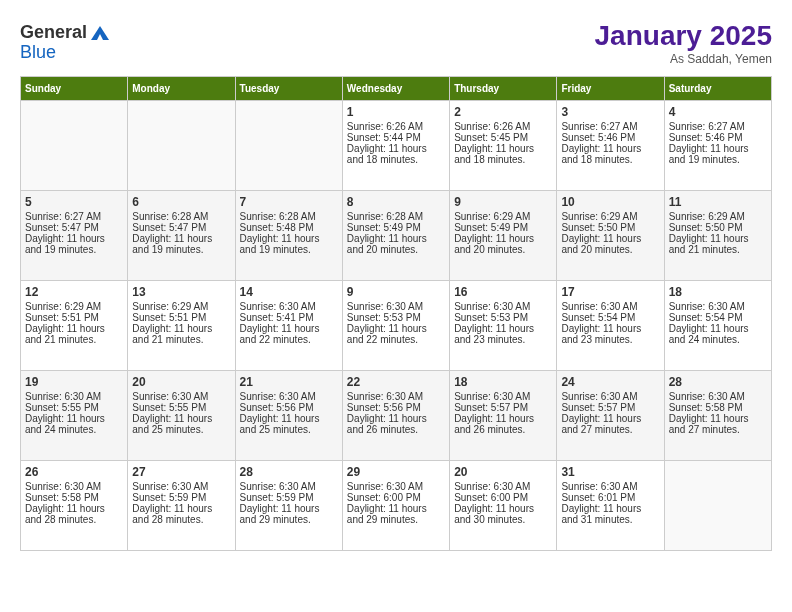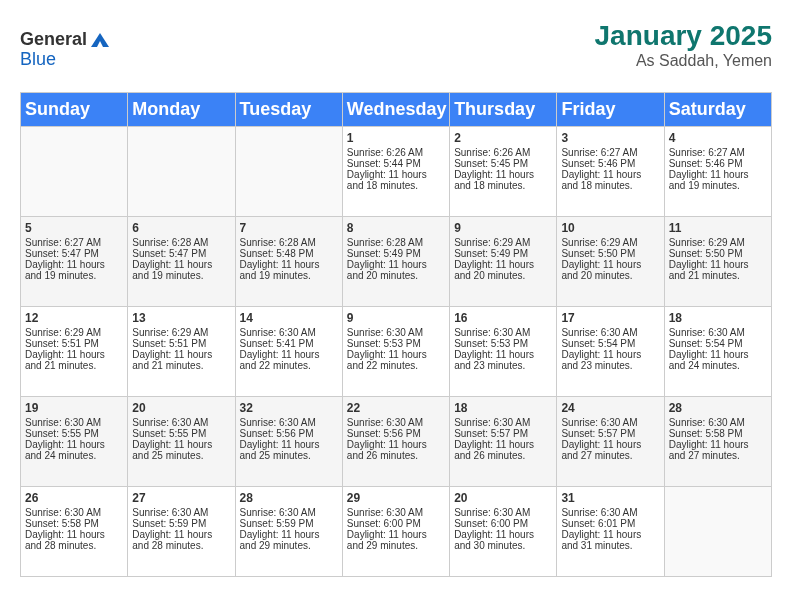--- a/index.html
+++ b/index.html
@@ -6,22 +6,22 @@
     body {
       font-family: Arial, sans-serif;
       background: #fff;
       width: 792px;
       min-height: 612px;
       padding: 20px;
     }
     .header {
       display: flex;
       justify-content: space-between;
-      align-items: flex-end;
-      margin-bottom: 22px;
+      align-items: center;
+      margin-bottom: 10px;
       gap: 48px;
     }
     .logo {
       display: flex;
       align-items: center;
     }
     .logo-text-general {
       font-size: 18px;
       font-weight: bold;
       color: #333;
@@ -30,36 +30,36 @@
       font-size: 18px;
       font-weight: normal;
       color: #1565c0;
     }
     .title-block {
       text-align: right;
     }
     .month-year {
       font-size: 28px;
       font-weight: bold;
-      color: #0f766e;
+      color: #4c1d95;
     }
     .location {
-      font-size: 16px;
+      font-size: 12px;
       color: #555;
     }
     table {
       width: 100%;
       border-collapse: collapse;
       table-layout: fixed;
     }
     thead th {
-      background-color: #3b82f6;
+      background-color: #4d7c0f;
       color: #fff;
       padding: 6px 4px;
-      font-size: 18px;
+      font-size: 10px;
       text-align: left;
       border: 1px solid #ccc;
     }
     tbody td {
       vertical-align: top;
       padding: 4px;
       border: 1px solid #ccc;
       font-size: 10px;
       color: #333;
       height: 90px;
@@ -237,21 +237,21 @@
           <div>Sunset: 5:55 PM</div>
           <div>Daylight: 11 hours and 24 minutes.</div>
         </td>
         <td>
           <span class="day-num">20</span>
           <div>Sunrise: 6:30 AM</div>
           <div>Sunset: 5:55 PM</div>
           <div>Daylight: 11 hours and 25 minutes.</div>
         </td>
         <td>
-          <span class="day-num">32</span>
+          <span class="day-num">21</span>
           <div>Sunrise: 6:30 AM</div>
           <div>Sunset: 5:56 PM</div>
           <div>Daylight: 11 hours and 25 minutes.</div>
         </td>
         <td>
           <span class="day-num">22</span>
           <div>Sunrise: 6:30 AM</div>
           <div>Sunset: 5:56 PM</div>
           <div>Daylight: 11 hours and 26 minutes.</div>
         </td>

